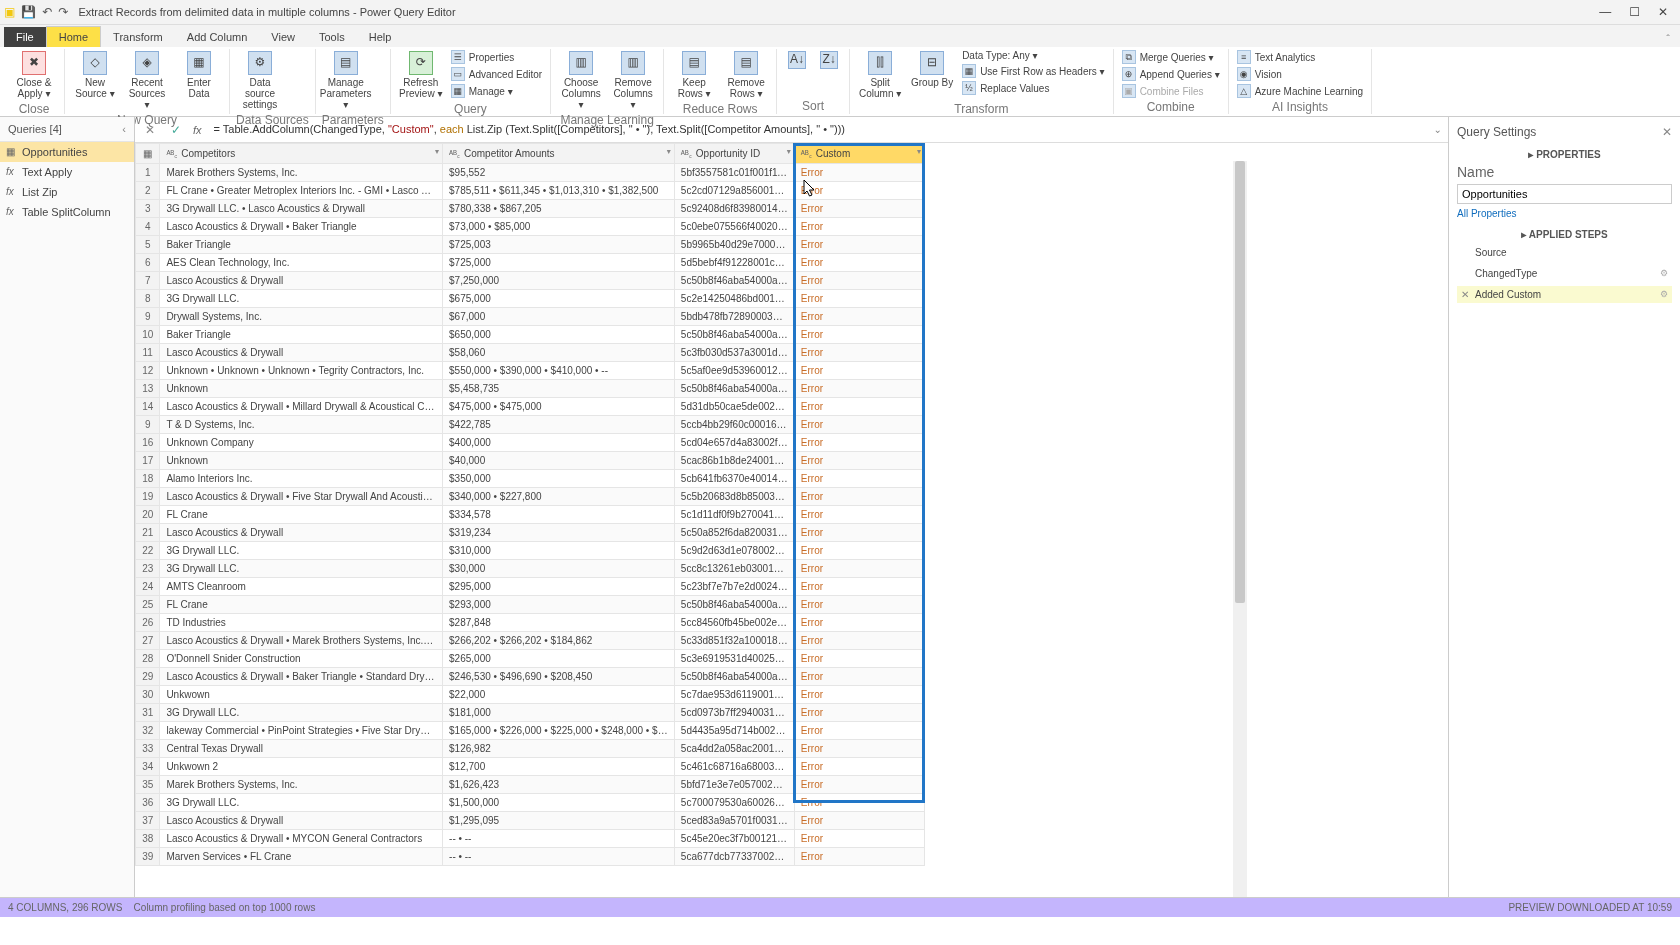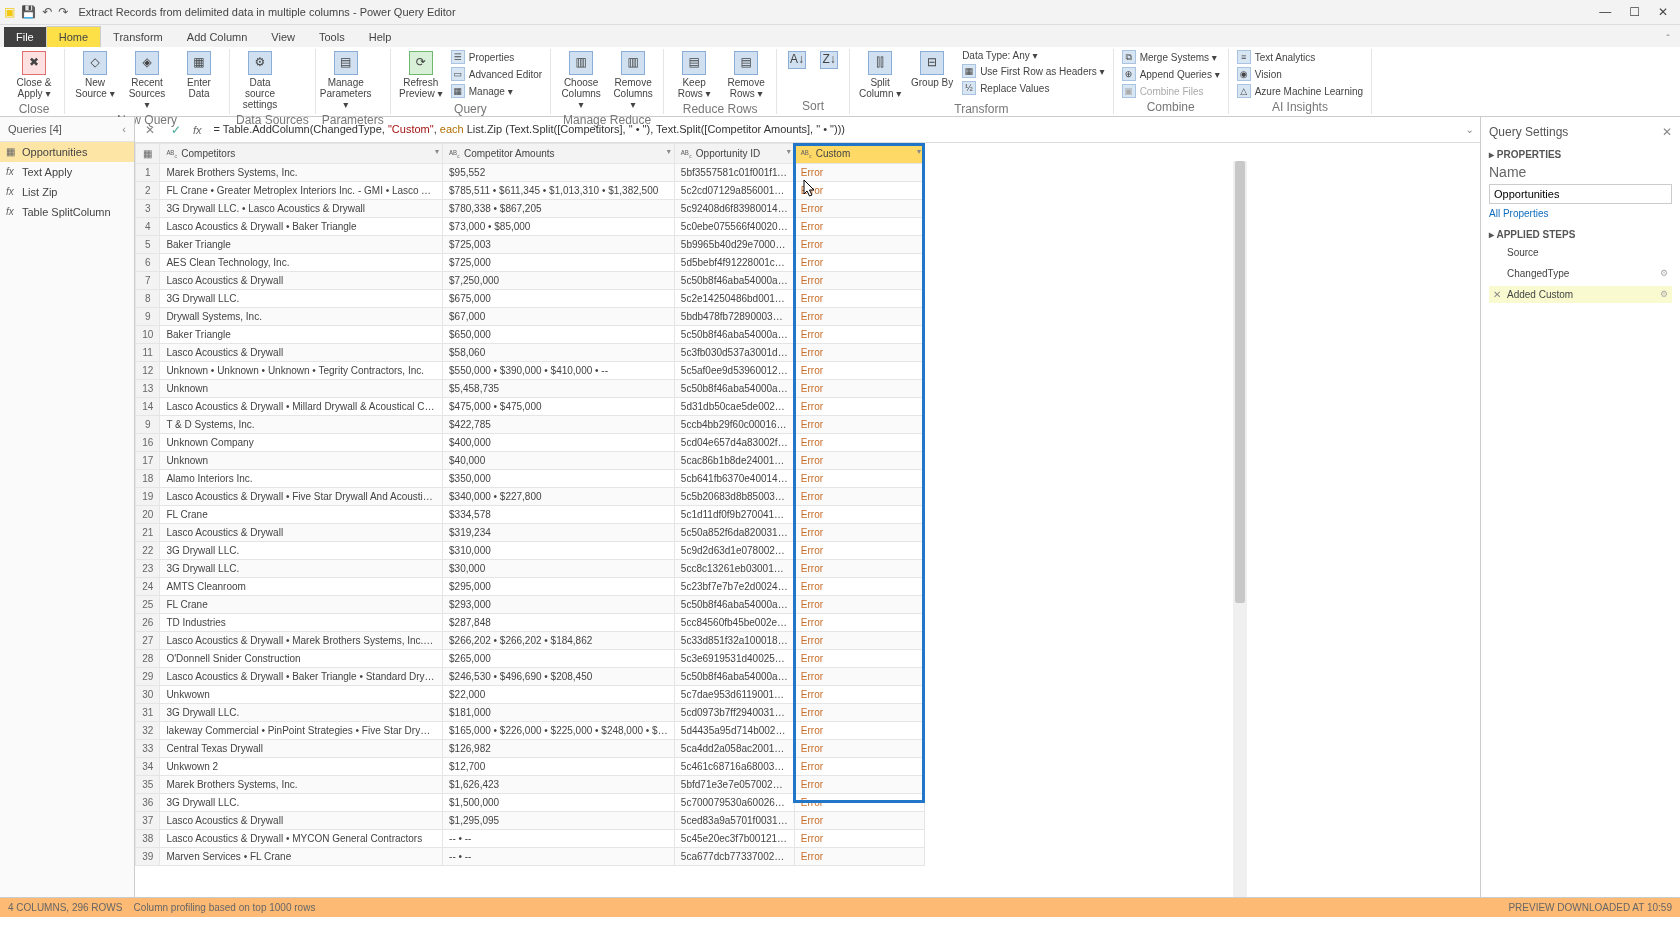--- a/index.html
+++ b/index.html
@@ -42,30 +42,30 @@
 .gtable { width: 790px; border-collapse: collapse; table-layout: fixed; }
 .gtable th, .gtable td { border: 1px solid #e5e5e5; padding: 3px 6px; font-size: 10px; color: #444; white-space: nowrap; overflow: hidden; text-overflow: ellipsis; height: 17px; }
 .gtable th { background: #f3f3f3; font-weight: normal; text-align: left; position: relative; }
 .gtable th .typ { color: #666; margin-right: 4px; font-size:9px; }
 .gtable th .filter { position:absolute; right:3px; color:#888; font-size:8px; }
 .gtable .rownum { background: #f3f3f3; text-align: center; width: 24px; color:#666; }
 .gtable tr:nth-child(odd) td.cell { background: #fafafa; }
 .customcol { background: #ffd966 !important; }
 .customcol-cell { color: #c86d28 !important; }
 .highlight-box { position: absolute; border: 3px solid #2176c7; pointer-events: none; }
-.right-pane { width: 200px; border-left: 1px solid #ccc; padding: 8px; display:flex; flex-direction:column; gap:4px; }
+.right-pane { width: 232px; border-left: 1px solid #ccc; padding: 8px; display:flex; flex-direction:column; gap:4px; }
 .right-pane .hdr { font-size: 12px; color: #555; display:flex; justify-content:space-between; align-items:center; }
-.right-pane .sect { font-size: 10px; color: #555; font-weight: bold; margin-top: 6px; }
+.right-pane .sect { font-size: 10px; color: #555; font-weight: bold; margin-top: 6px; text-align: center; }
 .right-pane input.name { width: 100%; padding: 3px 4px; border: 1px solid #ccc; font-size: 11px; }
 .right-pane .link { color: #0f6cbd; font-size: 10px; cursor: pointer; }
 .right-pane .step { padding: 3px 18px; font-size: 10px; color: #444; cursor: pointer; position:relative; }
 .right-pane .step.sel { background: #fafad0; }
 .right-pane .step .del { position:absolute; left:4px; color:#888; }
 .right-pane .step .gear { position:absolute; right:4px; color:#aaa; font-size:9px; }
-.statusbar { height: 20px; background: #fdba74; border-top: 1px solid #ccc; display:flex; align-items:center; padding: 0 8px; font-size: 10px; color:#666; justify-content:space-between; }
+.statusbar { height: 20px; background: #c4b5fd; border-top: 1px solid #ccc; display:flex; align-items:center; padding: 0 8px; font-size: 10px; color:#666; justify-content:space-between; }
 .vscroll { position: absolute; right: 0; top: 18px; bottom: 0; width: 14px; background: #f0f0f0; }
 .vscroll .thumb { position:absolute; left:2px; right:2px; top:0; height: 60%; background:#c8c8c8; border-radius:2px; }
 .col-w1 { width:24px; } .col-w2 { width:278px; } .col-w3 { width:228px; } .col-w4 { width:118px; } .col-w5 { width:128px; }
 .cursor-arrow { position:absolute; width:14px; height:18px; pointer-events:none; }
 </style>
 </head>
 <body>
 
 <div class="titlebar">
   <div class="qat">
@@ -179,21 +179,21 @@
           <div class="ico">▥</div>
           <span>Choose
 Columns ▾</span>
         </div>
     <div class="bigbtn">
           <div class="ico">▥</div>
           <span>Remove
 Columns ▾</span>
         </div>
   </div>
-      <div class="label">Manage Reduce</div>
+      <div class="label">Manage Learning</div>
     </div>
 
   <div class="group">
       <div class="items">
     <div class="bigbtn">
           <div class="ico">▤</div>
           <span>Keep
 Rows ▾</span>
         </div>
     <div class="bigbtn">
@@ -244,21 +244,21 @@
     </div>
   </div>
       <div class="label">Transform</div>
     </div>
 
   <div class="group">
       <div class="items">
     <div class="smallbtns">
       <div class="smallbtn">
             <span class="sico">⧉</span>
-            <span>Merge Systems ▾</span>
+            <span>Merge Queries ▾</span>
           </div>
       <div class="smallbtn">
             <span class="sico">⊕</span>
             <span>Append Queries ▾</span>
           </div>
       <div class="smallbtn" style="color:#aaa">
             <span class="sico">▣</span>
             <span>Combine Files</span>
           </div>
     </div>

